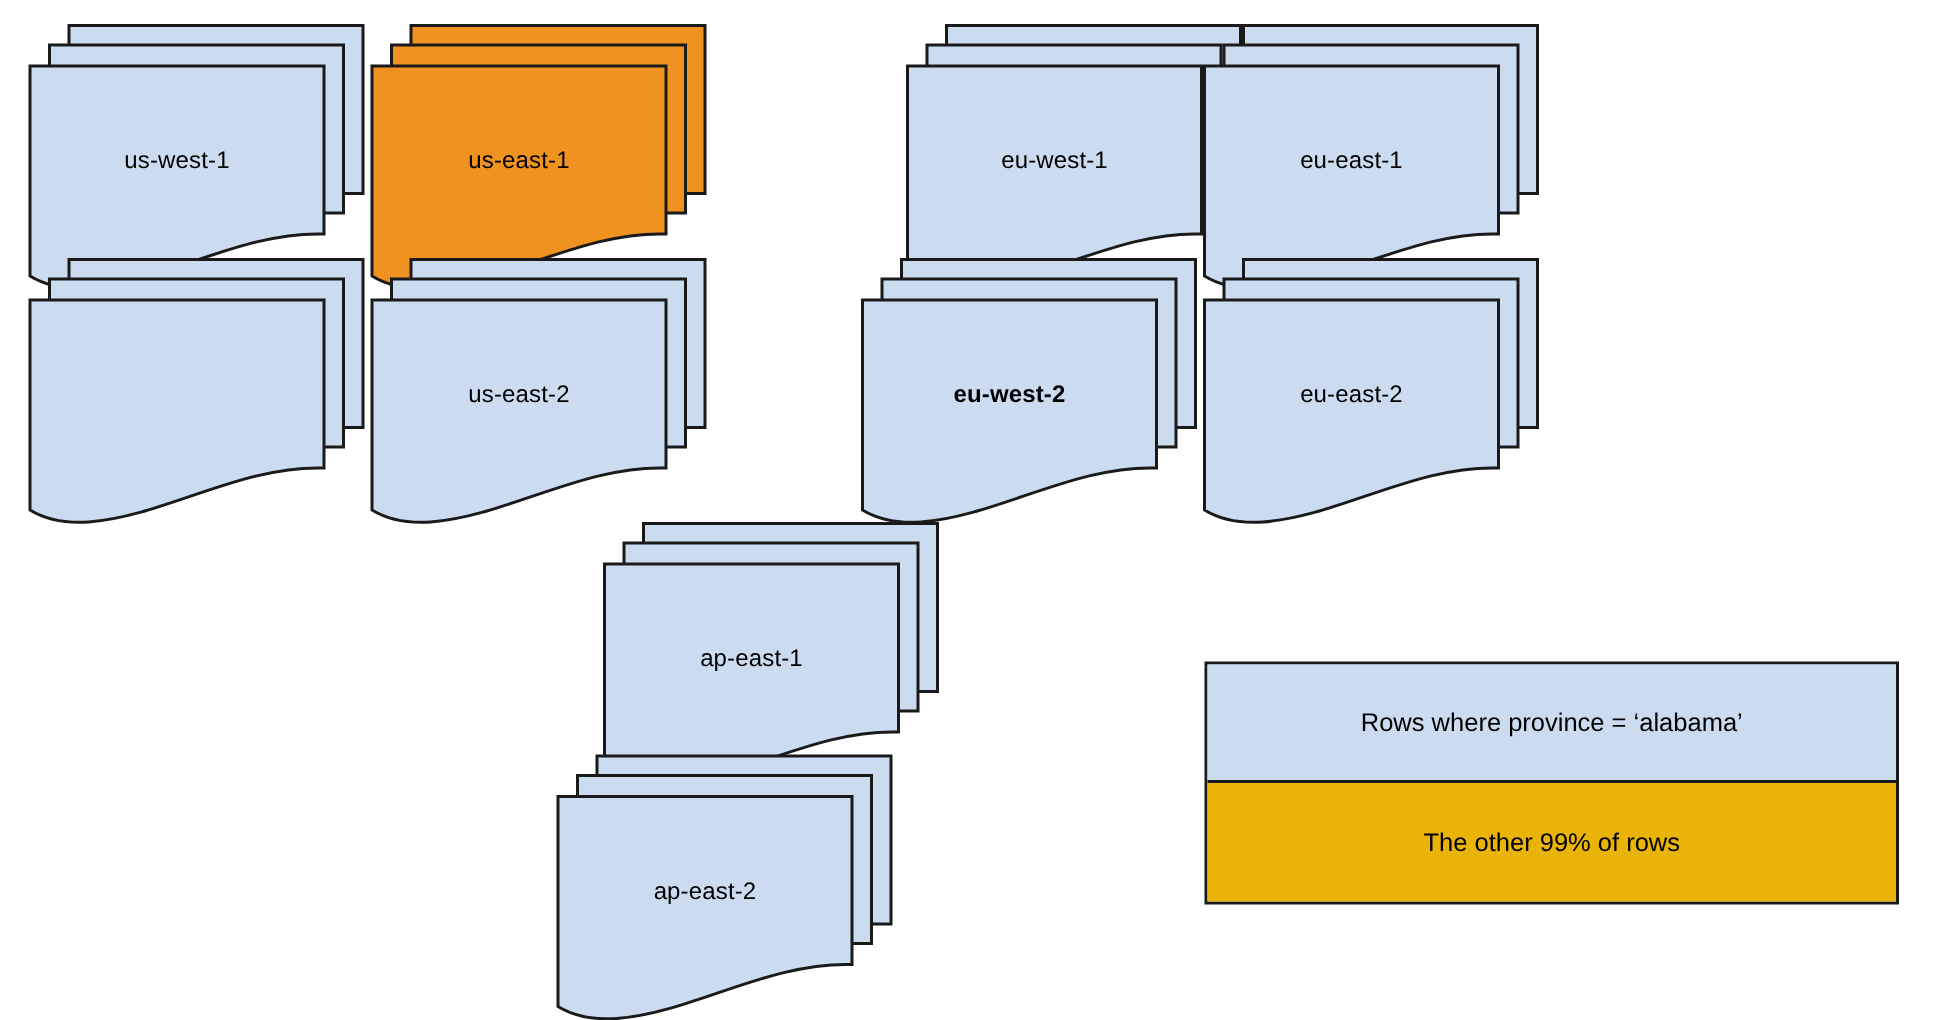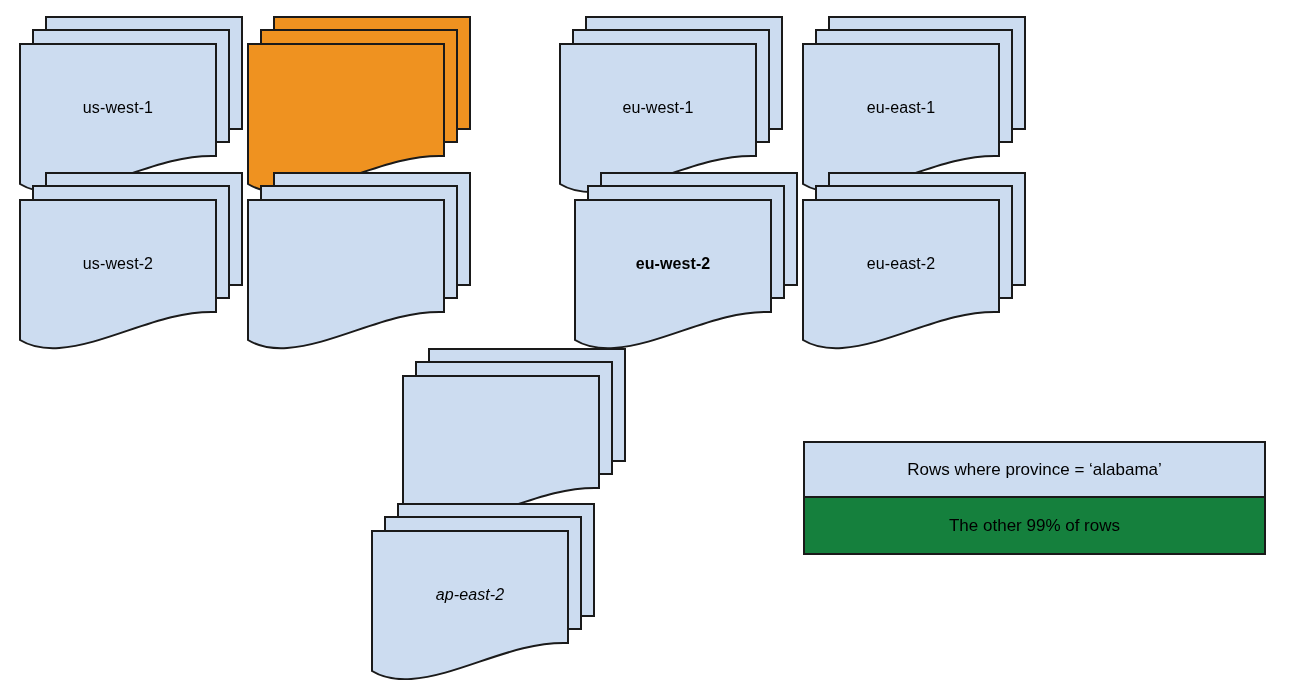--- a/index.html
+++ b/index.html
@@ -51,21 +51,21 @@
     color: #000000;
     pointer-events: none;
   }
 
   
   #legend {
     position: absolute;
     left: 803px;
     top: 441px;
     width: 463px;
-    height: 114px;
+    height: 162px;
     border: 2px solid #1a1a1a;
     box-sizing: border-box;
   }
   .legend-row {
     height: 50%;
     display: flex;
     align-items: center;
     justify-content: center;
     box-sizing: border-box;
     font-size: 17px;
@@ -89,22 +89,23 @@
           <path d="M 0,0 L 196,0 L 196,112 C 141.12,110 90.16000000000001,144 39.2,148 C 23.52,149 9.8,146 0,140 Z" transform="translate(0,28)" fill="#ccdcf0" stroke="#1a1a1a" stroke-width="2" stroke-linejoin="miter"></path>
         </svg>
         <div class="doc-label" style="top: 28px;">us-west-1</div>
       </div>
       <div class="doc-stack" style="left: 248px; top: 16px;">
         <svg viewBox="0 0 222 172">
           <path d="M 26,1 L 222,1 L 222,113 L 26,113 Z" fill="#ef9220" stroke="#1a1a1a" stroke-width="2" stroke-linejoin="miter"></path>
           <path d="M 13,14 L 209,14 L 209,126 L 13,126 Z" fill="#ef9220" stroke="#1a1a1a" stroke-width="2" stroke-linejoin="miter"></path>
           <path d="M 0,0 L 196,0 L 196,112 C 141.12,110 90.16000000000001,144 39.2,148 C 23.52,149 9.8,146 0,140 Z" transform="translate(0,28)" fill="#ef9220" stroke="#1a1a1a" stroke-width="2" stroke-linejoin="miter"></path>
         </svg>
+        <div class="doc-label" style="top: 28px;">us-east-1</div>
       </div>
-      <div class="doc-stack" style="left: 560px; top: 16px;">
+      <div class="doc-stack" style="left: 605px; top: 16px;">
         <svg viewBox="0 0 222 172">
           <path d="M 26,1 L 222,1 L 222,113 L 26,113 Z" fill="#ccdcf0" stroke="#1a1a1a" stroke-width="2" stroke-linejoin="miter"></path>
           <path d="M 13,14 L 209,14 L 209,126 L 13,126 Z" fill="#ccdcf0" stroke="#1a1a1a" stroke-width="2" stroke-linejoin="miter"></path>
           <path d="M 0,0 L 196,0 L 196,112 C 141.12,110 90.16000000000001,144 39.2,148 C 23.52,149 9.8,146 0,140 Z" transform="translate(0,28)" fill="#ccdcf0" stroke="#1a1a1a" stroke-width="2" stroke-linejoin="miter"></path>
         </svg>
         <div class="doc-label" style="top: 28px;">eu-west-1</div>
       </div>
       <div class="doc-stack" style="left: 803px; top: 16px;">
         <svg viewBox="0 0 222 172">
           <path d="M 26,1 L 222,1 L 222,113 L 26,113 Z" fill="#ccdcf0" stroke="#1a1a1a" stroke-width="2" stroke-linejoin="miter"></path>
@@ -112,28 +113,28 @@
           <path d="M 0,0 L 196,0 L 196,112 C 141.12,110 90.16000000000001,144 39.2,148 C 23.52,149 9.8,146 0,140 Z" transform="translate(0,28)" fill="#ccdcf0" stroke="#1a1a1a" stroke-width="2" stroke-linejoin="miter"></path>
         </svg>
         <div class="doc-label" style="top: 28px;">eu-east-1</div>
       </div>
       <div class="doc-stack" style="left: 20px; top: 172px;">
         <svg viewBox="0 0 222 172">
           <path d="M 26,1 L 222,1 L 222,113 L 26,113 Z" fill="#ccdcf0" stroke="#1a1a1a" stroke-width="2" stroke-linejoin="miter"></path>
           <path d="M 13,14 L 209,14 L 209,126 L 13,126 Z" fill="#ccdcf0" stroke="#1a1a1a" stroke-width="2" stroke-linejoin="miter"></path>
           <path d="M 0,0 L 196,0 L 196,112 C 141.12,110 90.16000000000001,144 39.2,148 C 23.52,149 9.8,146 0,140 Z" transform="translate(0,28)" fill="#ccdcf0" stroke="#1a1a1a" stroke-width="2" stroke-linejoin="miter"></path>
         </svg>
-        <div class="doc-label" style="top: 28px;">us-west-2</div>
       </div>
       <div class="doc-stack" style="left: 248px; top: 172px;">
         <svg viewBox="0 0 222 172">
           <path d="M 26,1 L 222,1 L 222,113 L 26,113 Z" fill="#ccdcf0" stroke="#1a1a1a" stroke-width="2" stroke-linejoin="miter"></path>
           <path d="M 13,14 L 209,14 L 209,126 L 13,126 Z" fill="#ccdcf0" stroke="#1a1a1a" stroke-width="2" stroke-linejoin="miter"></path>
           <path d="M 0,0 L 196,0 L 196,112 C 141.12,110 90.16000000000001,144 39.2,148 C 23.52,149 9.8,146 0,140 Z" transform="translate(0,28)" fill="#ccdcf0" stroke="#1a1a1a" stroke-width="2" stroke-linejoin="miter"></path>
         </svg>
+        <div class="doc-label" style="top: 28px;">us-east-2</div>
       </div>
       <div class="doc-stack" style="left: 575px; top: 172px;">
         <svg viewBox="0 0 222 172">
           <path d="M 26,1 L 222,1 L 222,113 L 26,113 Z" fill="#ccdcf0" stroke="#1a1a1a" stroke-width="2" stroke-linejoin="miter"></path>
           <path d="M 13,14 L 209,14 L 209,126 L 13,126 Z" fill="#ccdcf0" stroke="#1a1a1a" stroke-width="2" stroke-linejoin="miter"></path>
           <path d="M 0,0 L 196,0 L 196,112 C 141.12,110 90.16000000000001,144 39.2,148 C 23.52,149 9.8,146 0,140 Z" transform="translate(0,28)" fill="#ccdcf0" stroke="#1a1a1a" stroke-width="2" stroke-linejoin="miter"></path>
         </svg>
         <div class="doc-label" style="top: 28px; font-weight: bold;">eu-west-2</div>
       </div>
       <div class="doc-stack" style="left: 803px; top: 172px;">
@@ -143,33 +144,34 @@
           <path d="M 0,0 L 196,0 L 196,112 C 141.12,110 90.16000000000001,144 39.2,148 C 23.52,149 9.8,146 0,140 Z" transform="translate(0,28)" fill="#ccdcf0" stroke="#1a1a1a" stroke-width="2" stroke-linejoin="miter"></path>
         </svg>
         <div class="doc-label" style="top: 28px; text-align: right;">eu-east-2</div>
       </div>
       <div class="doc-stack" style="left: 403px; top: 348px;">
         <svg viewBox="0 0 222 172">
           <path d="M 26,1 L 222,1 L 222,113 L 26,113 Z" fill="#ccdcf0" stroke="#1a1a1a" stroke-width="2" stroke-linejoin="miter"></path>
           <path d="M 13,14 L 209,14 L 209,126 L 13,126 Z" fill="#ccdcf0" stroke="#1a1a1a" stroke-width="2" stroke-linejoin="miter"></path>
           <path d="M 0,0 L 196,0 L 196,112 C 141.12,110 90.16000000000001,144 39.2,148 C 23.52,149 9.8,146 0,140 Z" transform="translate(0,28)" fill="#ccdcf0" stroke="#1a1a1a" stroke-width="2" stroke-linejoin="miter"></path>
         </svg>
+        <div class="doc-label" style="top: 28px;">ap-east-1</div>
       </div>
       <div class="doc-stack" style="left: 372px; top: 503px;">
         <svg viewBox="0 0 222 172">
           <path d="M 26,1 L 222,1 L 222,113 L 26,113 Z" fill="#ccdcf0" stroke="#1a1a1a" stroke-width="2" stroke-linejoin="miter"></path>
           <path d="M 13,14 L 209,14 L 209,126 L 13,126 Z" fill="#ccdcf0" stroke="#1a1a1a" stroke-width="2" stroke-linejoin="miter"></path>
           <path d="M 0,0 L 196,0 L 196,112 C 141.12,110 90.16000000000001,144 39.2,148 C 23.52,149 9.8,146 0,140 Z" transform="translate(0,28)" fill="#ccdcf0" stroke="#1a1a1a" stroke-width="2" stroke-linejoin="miter"></path>
         </svg>
-        <div class="doc-label" style="top: 28px; font-style: italic;">ap-east-2</div>
+        <div class="doc-label" style="top: 28px;">ap-east-2</div>
       </div>
     </div>
 
   <div id="legend">
     <div class="legend-row blue" style="background: rgb(204, 220, 240);">
       <span>Rows where province = ‘alabama’</span>
     </div>
-    <div class="legend-row orange" style="background: #15803d;">
+    <div class="legend-row orange" style="background: #eab308;">
       <span>The other 99% of rows</span>
     </div>
   </div>
 
 </div>
 
 </body></html>

